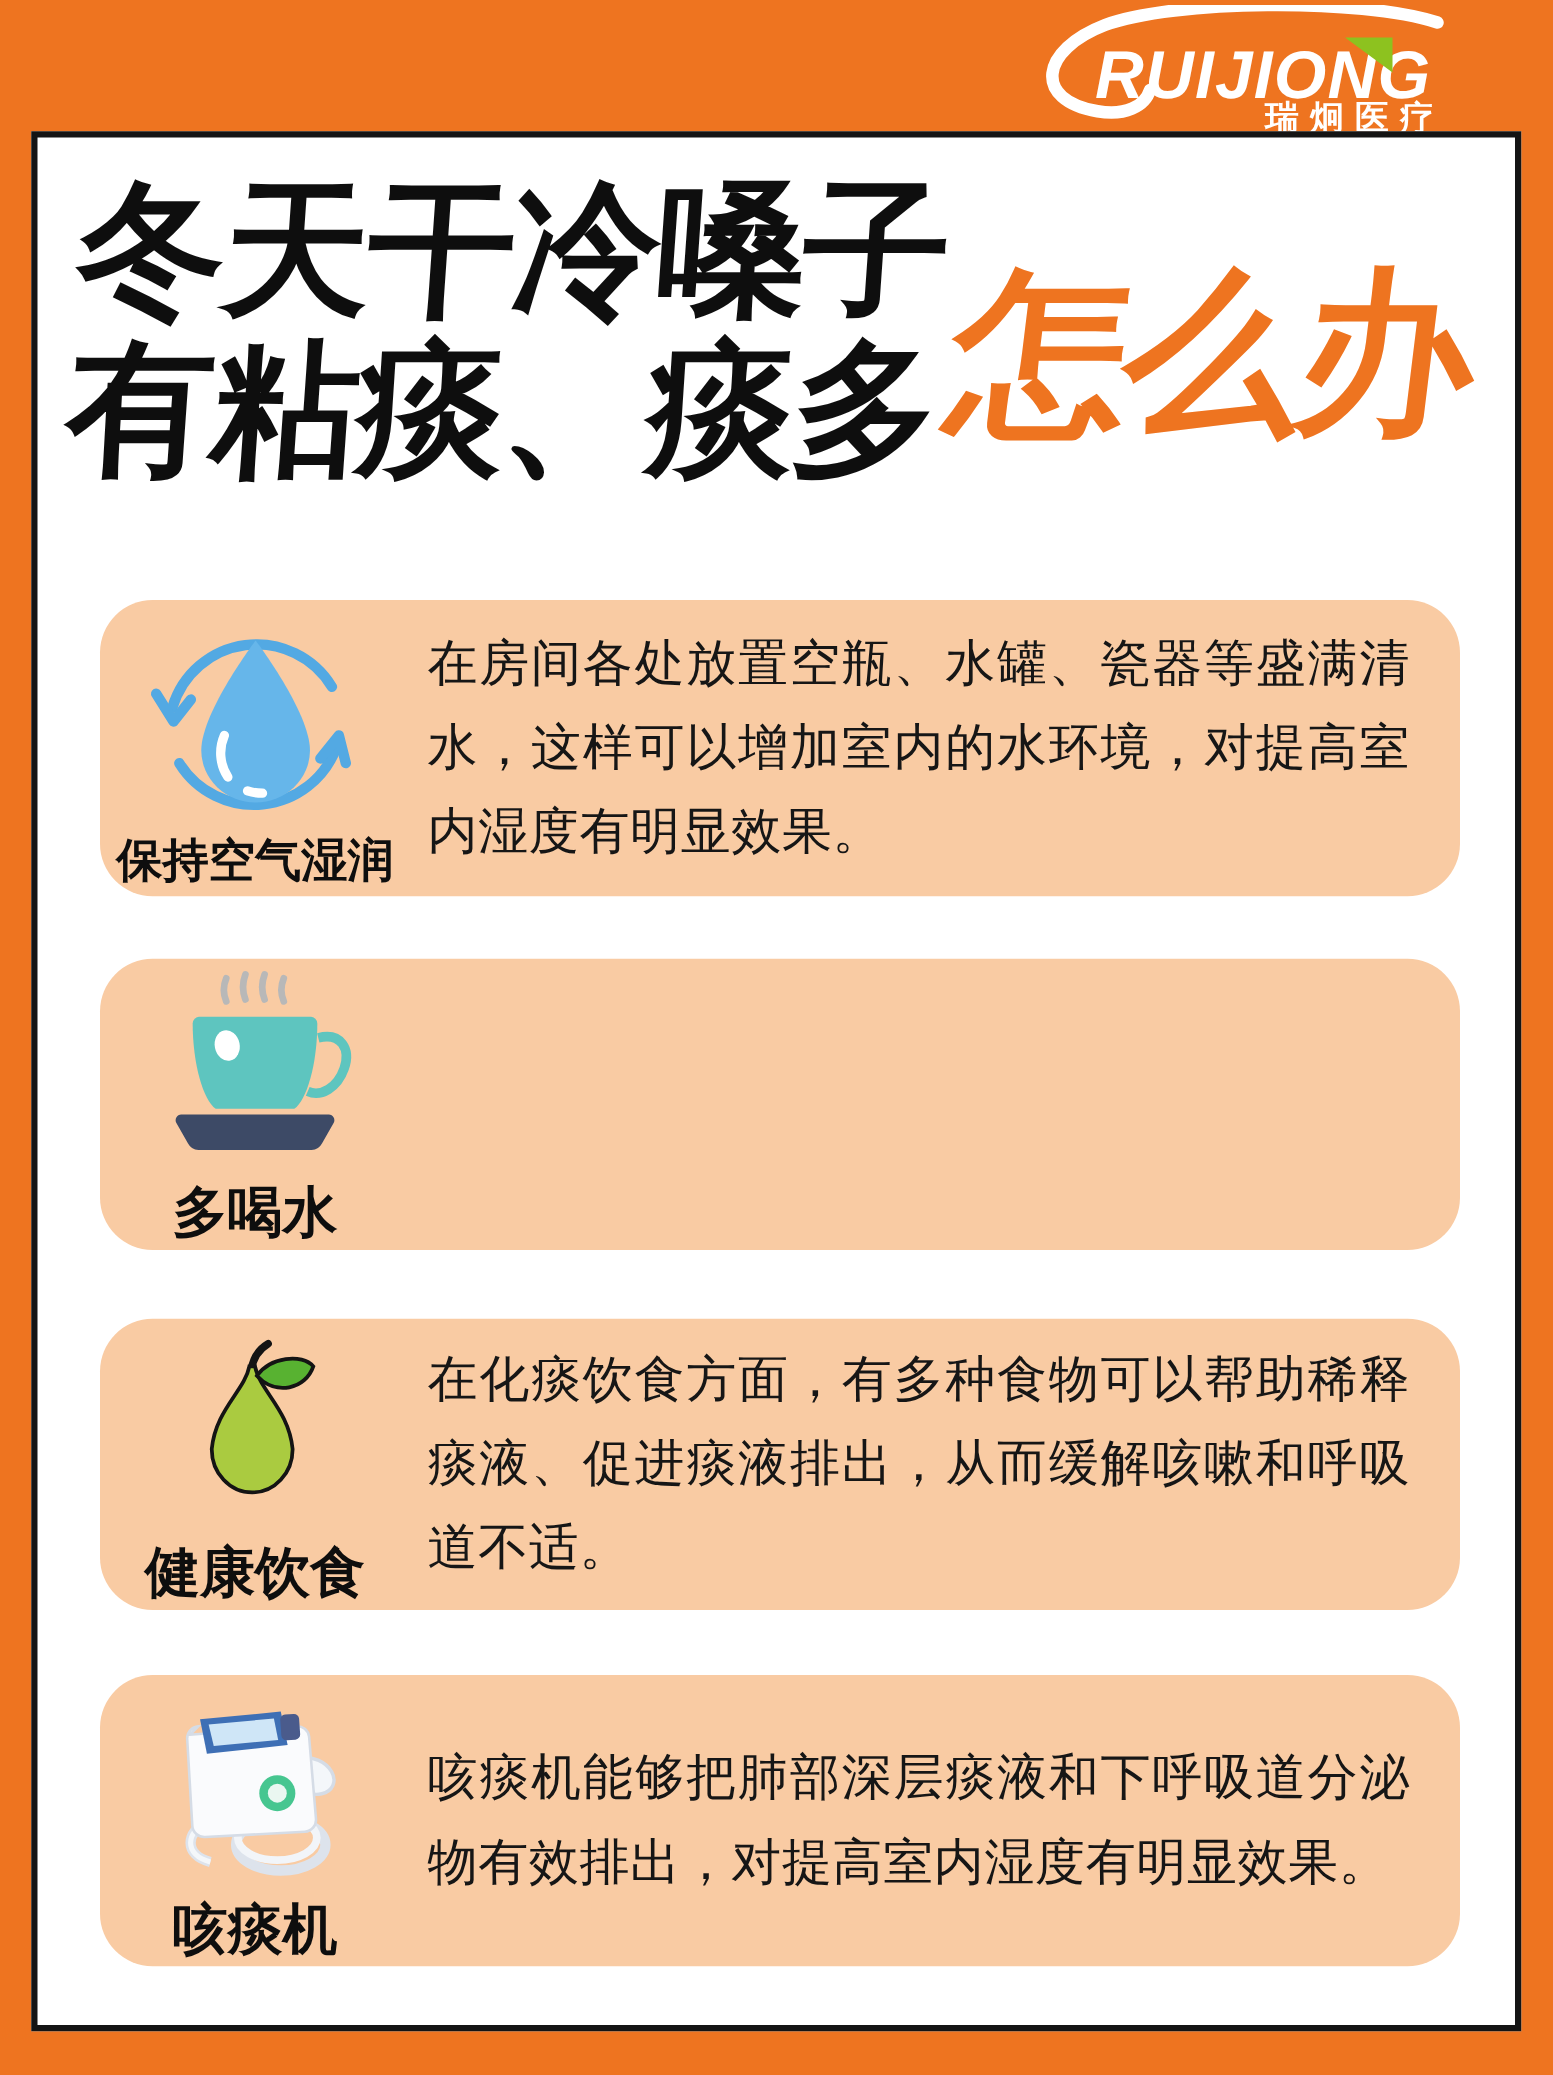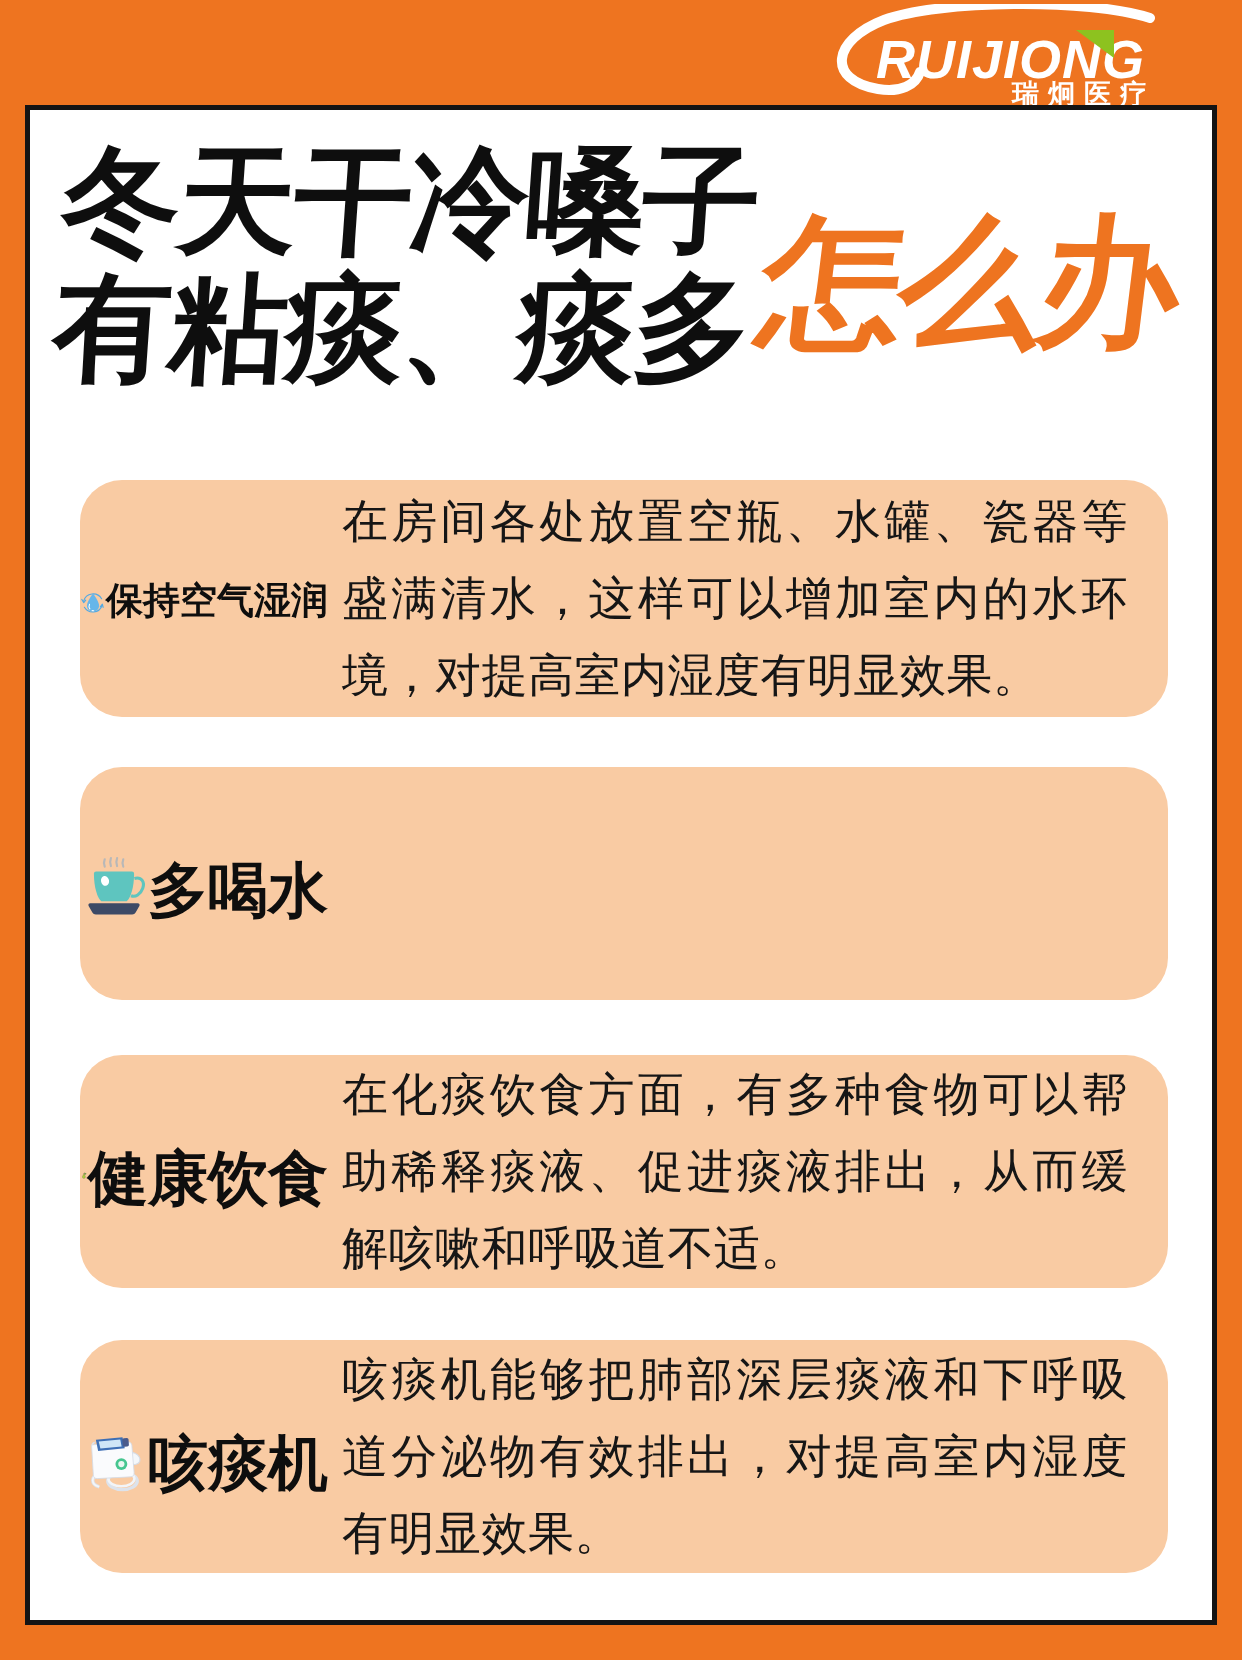--- a/index.html
+++ b/index.html
@@ -41,32 +41,32 @@
     position:absolute;left:50px;width:1088px;
     background:#F9CBA3;border-radius:42px;
     display:flex;flex-direction:row;align-items:stretch;
   }
   .card1{top:370px;height:237px;}
   .card2{top:657px;height:233px;}
   .card3{top:945px;height:233px;}
   .card4{top:1230px;height:233px;}
   .icon-col{
     width:248px;flex:0 0 248px;
-    display:flex;flex-direction:row;align-items:center;justify-content:center;
+    display:flex;flex-direction:column;align-items:center;justify-content:center;
     padding-top:8px;
   }
   .card-label{
     font-weight:900;color:#0e0e0e;margin-top:8px;white-space:nowrap;
-    font-size:60px;letter-spacing:0;
+    font-size:44px;letter-spacing:0;
   }
   .card1 .card-label{font-size:37px;margin-top:-4px;}
   .card-text{
     flex:1;display:flex;align-items:center;
     padding:10px 40px 10px 14px;
-    font-size:46px;line-height:1.68;color:#161616;
+    font-size:40px;line-height:1.68;color:#161616;
     text-align:justify;letter-spacing:0.5px;
   }
 </style>
 </head>
 <body>
 
 <div class="logo-wrap">
   <svg class="logo-svg" width="370" height="100" viewBox="0 0 370 100">
 
     <path d="M362,14 C300,-6 150,-4 96,16 C44,36 38,76 90,85 C112,89 128,81 132,68" fill="none" stroke="#ffffff" stroke-width="10" stroke-linecap="round"></path>

